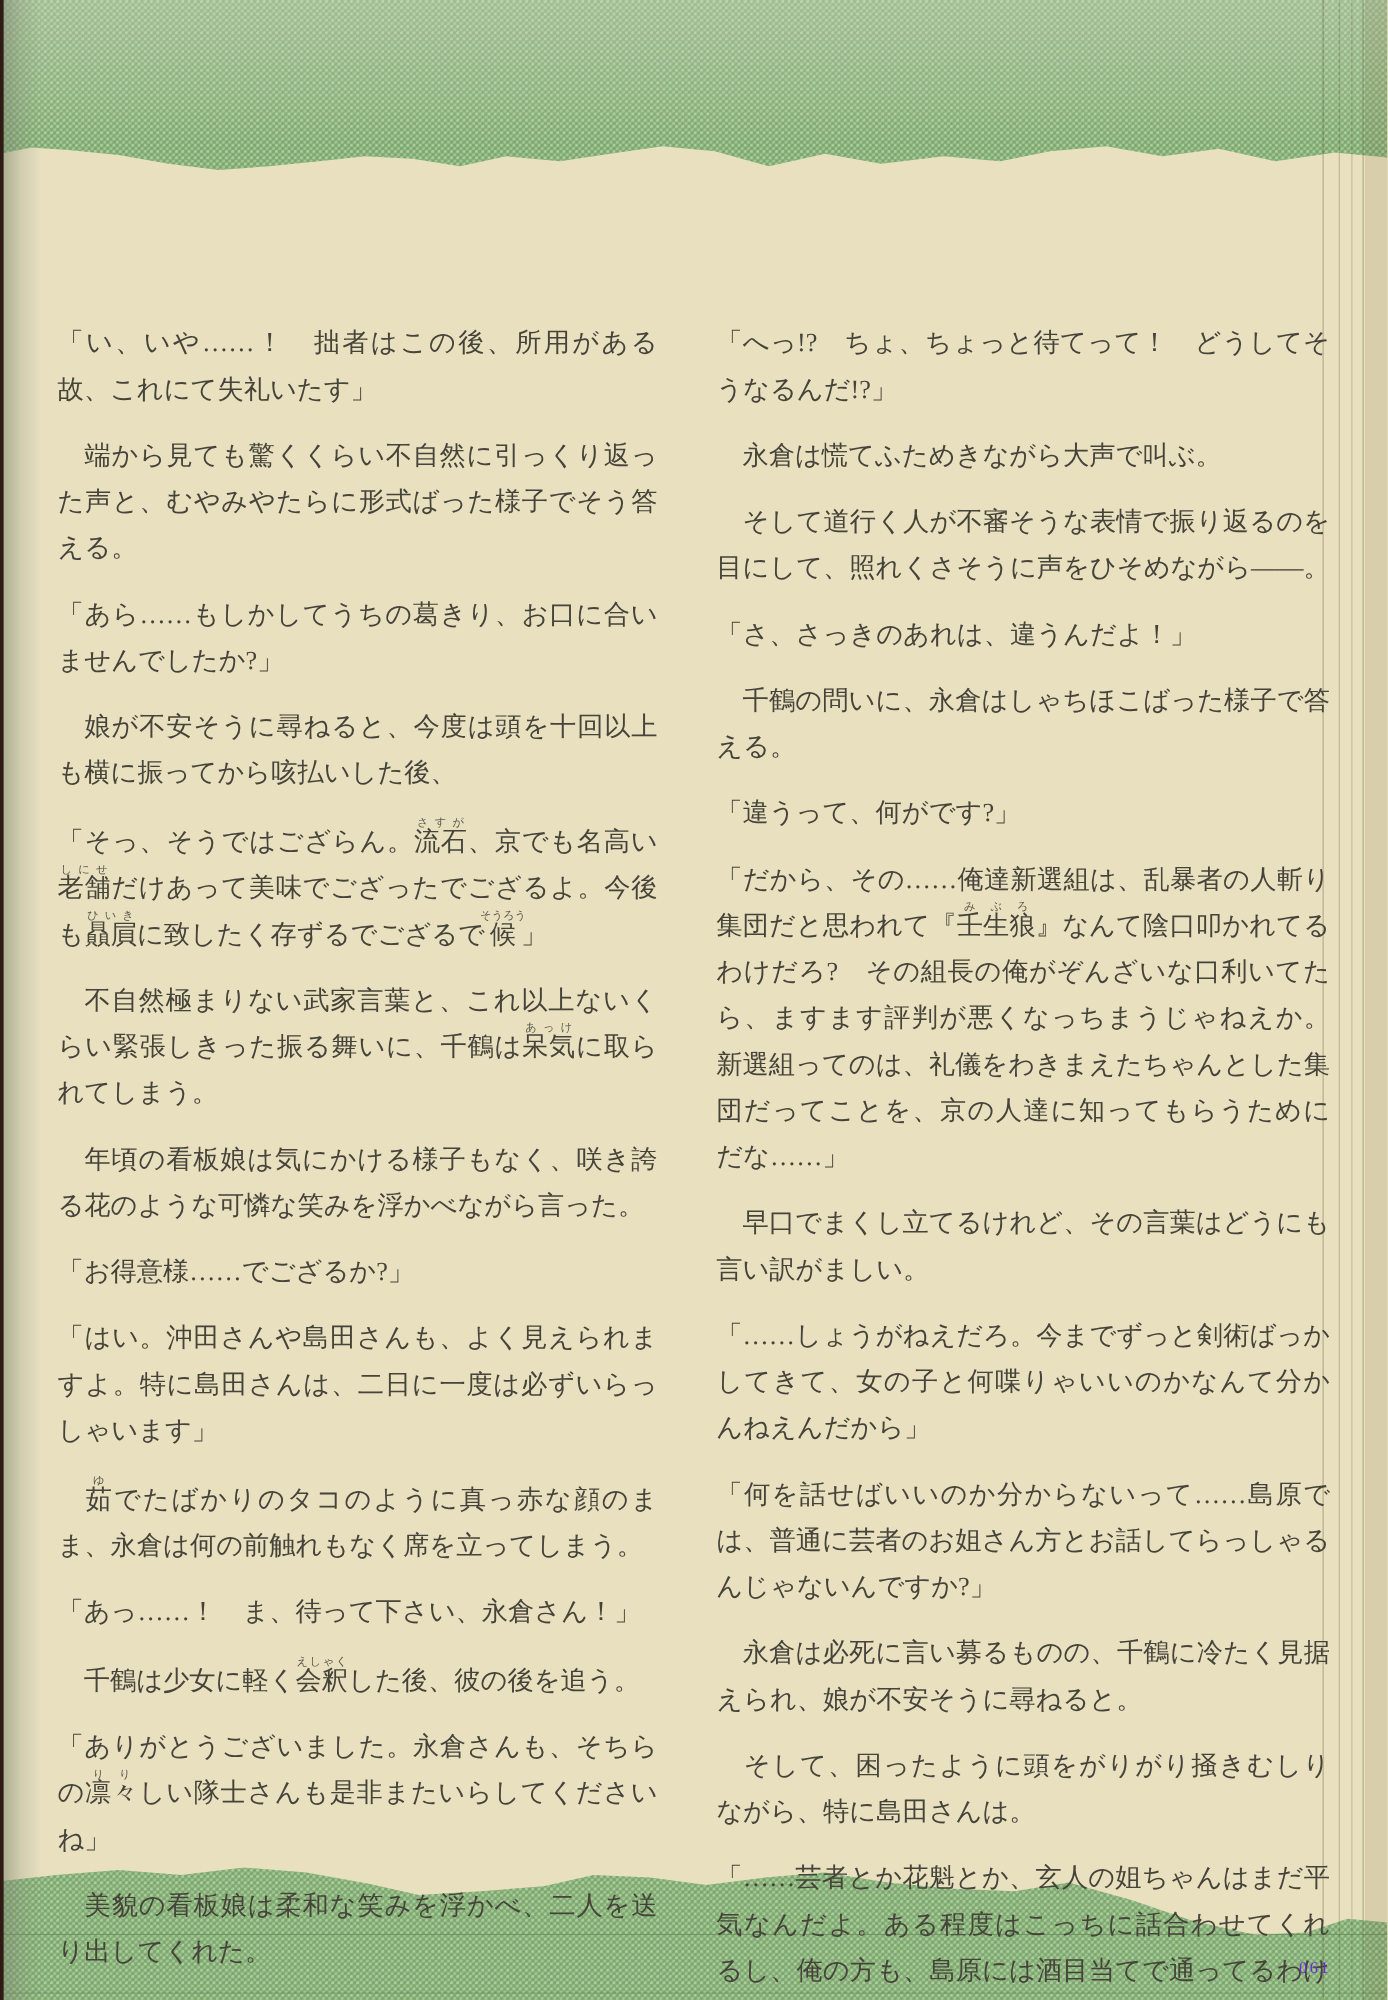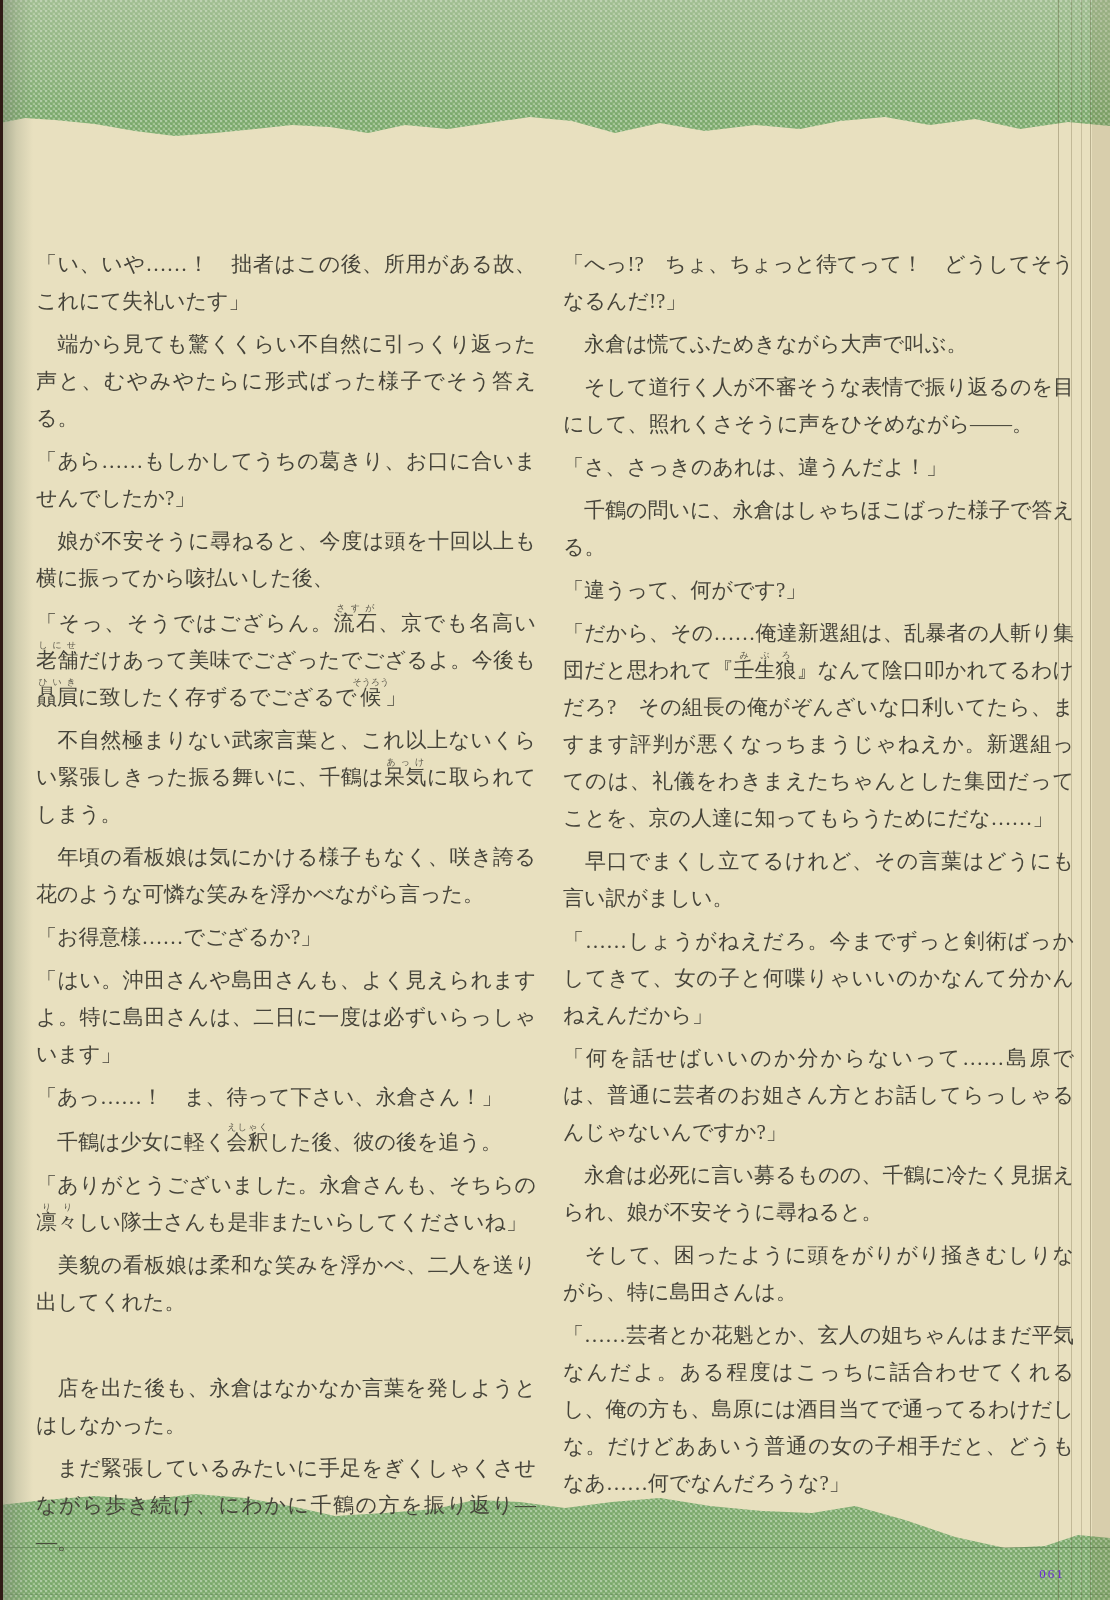--- a/index.html
+++ b/index.html
@@ -44,21 +44,21 @@
   .edge-line-1{left:1058px;}
   .edge-line-2{left:1071px;background:rgba(85,72,40,0.26);}
   .edge-line-3{left:1081px;background:rgba(85,72,40,0.22);}
   .edge-line-4{left:1090px;}
   .edge-shade{position:absolute;top:0;left:1092px;width:18px;height:1600px;background:rgba(120,100,55,0.14);}
   
   .col{position:absolute;top:240px;color:#46443a;}
   .col-left{left:30px;width:512px;}
   .col-right{left:557px;width:523px;}
   .col p{
-    margin:6px;font-size:21px;line-height:37px;
+    margin:16px;font-size:21px;line-height:37px;
     text-align:justify;text-justify:inter-character;word-break:break-all;
   }
   .col p.blank{height:37px;}
   ruby{ruby-position:over;}
   rt{font-size:9px;color:#5a574b;letter-spacing:0;}
   
   .page-number{position:absolute;left:1022px;top:1566px;width:60px;text-align:center;
     font-size:13px;letter-spacing:2px;color:#6d28d9;}
 </style>
 </head>
@@ -81,20 +81,21 @@
 <div class="col col-left" id="col-left">
     <p>「い、いや……！　拙者はこの後、所用がある故、これにて失礼いたす」</p>
     <p>　端から見ても驚くくらい不自然に引っくり返った声と、むやみやたらに形式ばった様子でそう答える。</p>
     <p>「あら……もしかしてうちの葛きり、お口に合いませんでしたか?」</p>
     <p>　娘が不安そうに尋ねると、今度は頭を十回以上も横に振ってから咳払いした後、</p>
     <p>「そっ、そうではござらん。<ruby>流石<rt>さすが</rt></ruby>、京でも名高い<ruby>老舗<rt>しにせ</rt></ruby>だけあって美味でござったでござるよ。今後も<ruby>贔屓<rt>ひいき</rt></ruby>に致したく存ずるでござるで<ruby>候<rt>そうろう</rt></ruby>」</p>
     <p>　不自然極まりない武家言葉と、これ以上ないくらい緊張しきった振る舞いに、千鶴は<ruby>呆気<rt>あっけ</rt></ruby>に取られてしまう。</p>
     <p>　年頃の看板娘は気にかける様子もなく、咲き誇る花のような可憐な笑みを浮かべながら言った。</p>
     <p>「お得意様……でござるか?」</p>
     <p>「はい。沖田さんや島田さんも、よく見えられますよ。特に島田さんは、二日に一度は必ずいらっしゃいます」</p>
+    <p>　<ruby>茹<rt>ゆ</rt></ruby>でたばかりのタコのように真っ赤な顔のまま、永倉は何の前触れもなく席を立ってしまう。</p>
     <p>「あっ……！　ま、待って下さい、永倉さん！」</p>
     <p>　千鶴は少女に軽く<ruby>会釈<rt>えしゃく</rt></ruby>した後、彼の後を追う。</p>
     <p>「ありがとうございました。永倉さんも、そちらの<ruby>凛々<rt>りり</rt></ruby>しい隊士さんも是非またいらしてくださいね」</p>
     <p>　美貌の看板娘は柔和な笑みを浮かべ、二人を送り出してくれた。</p>
     <p class="blank"></p>
     <p>　店を出た後も、永倉はなかなか言葉を発しようとはしなかった。</p>
     <p>　まだ緊張しているみたいに手足をぎくしゃくさせながら歩き続け、にわかに千鶴の方を振り返り――。</p>
   </div>
 <div class="col col-right" id="col-right">
     <p>「へっ!?　ちょ、ちょっと待てって！　どうしてそうなるんだ!?」</p>

